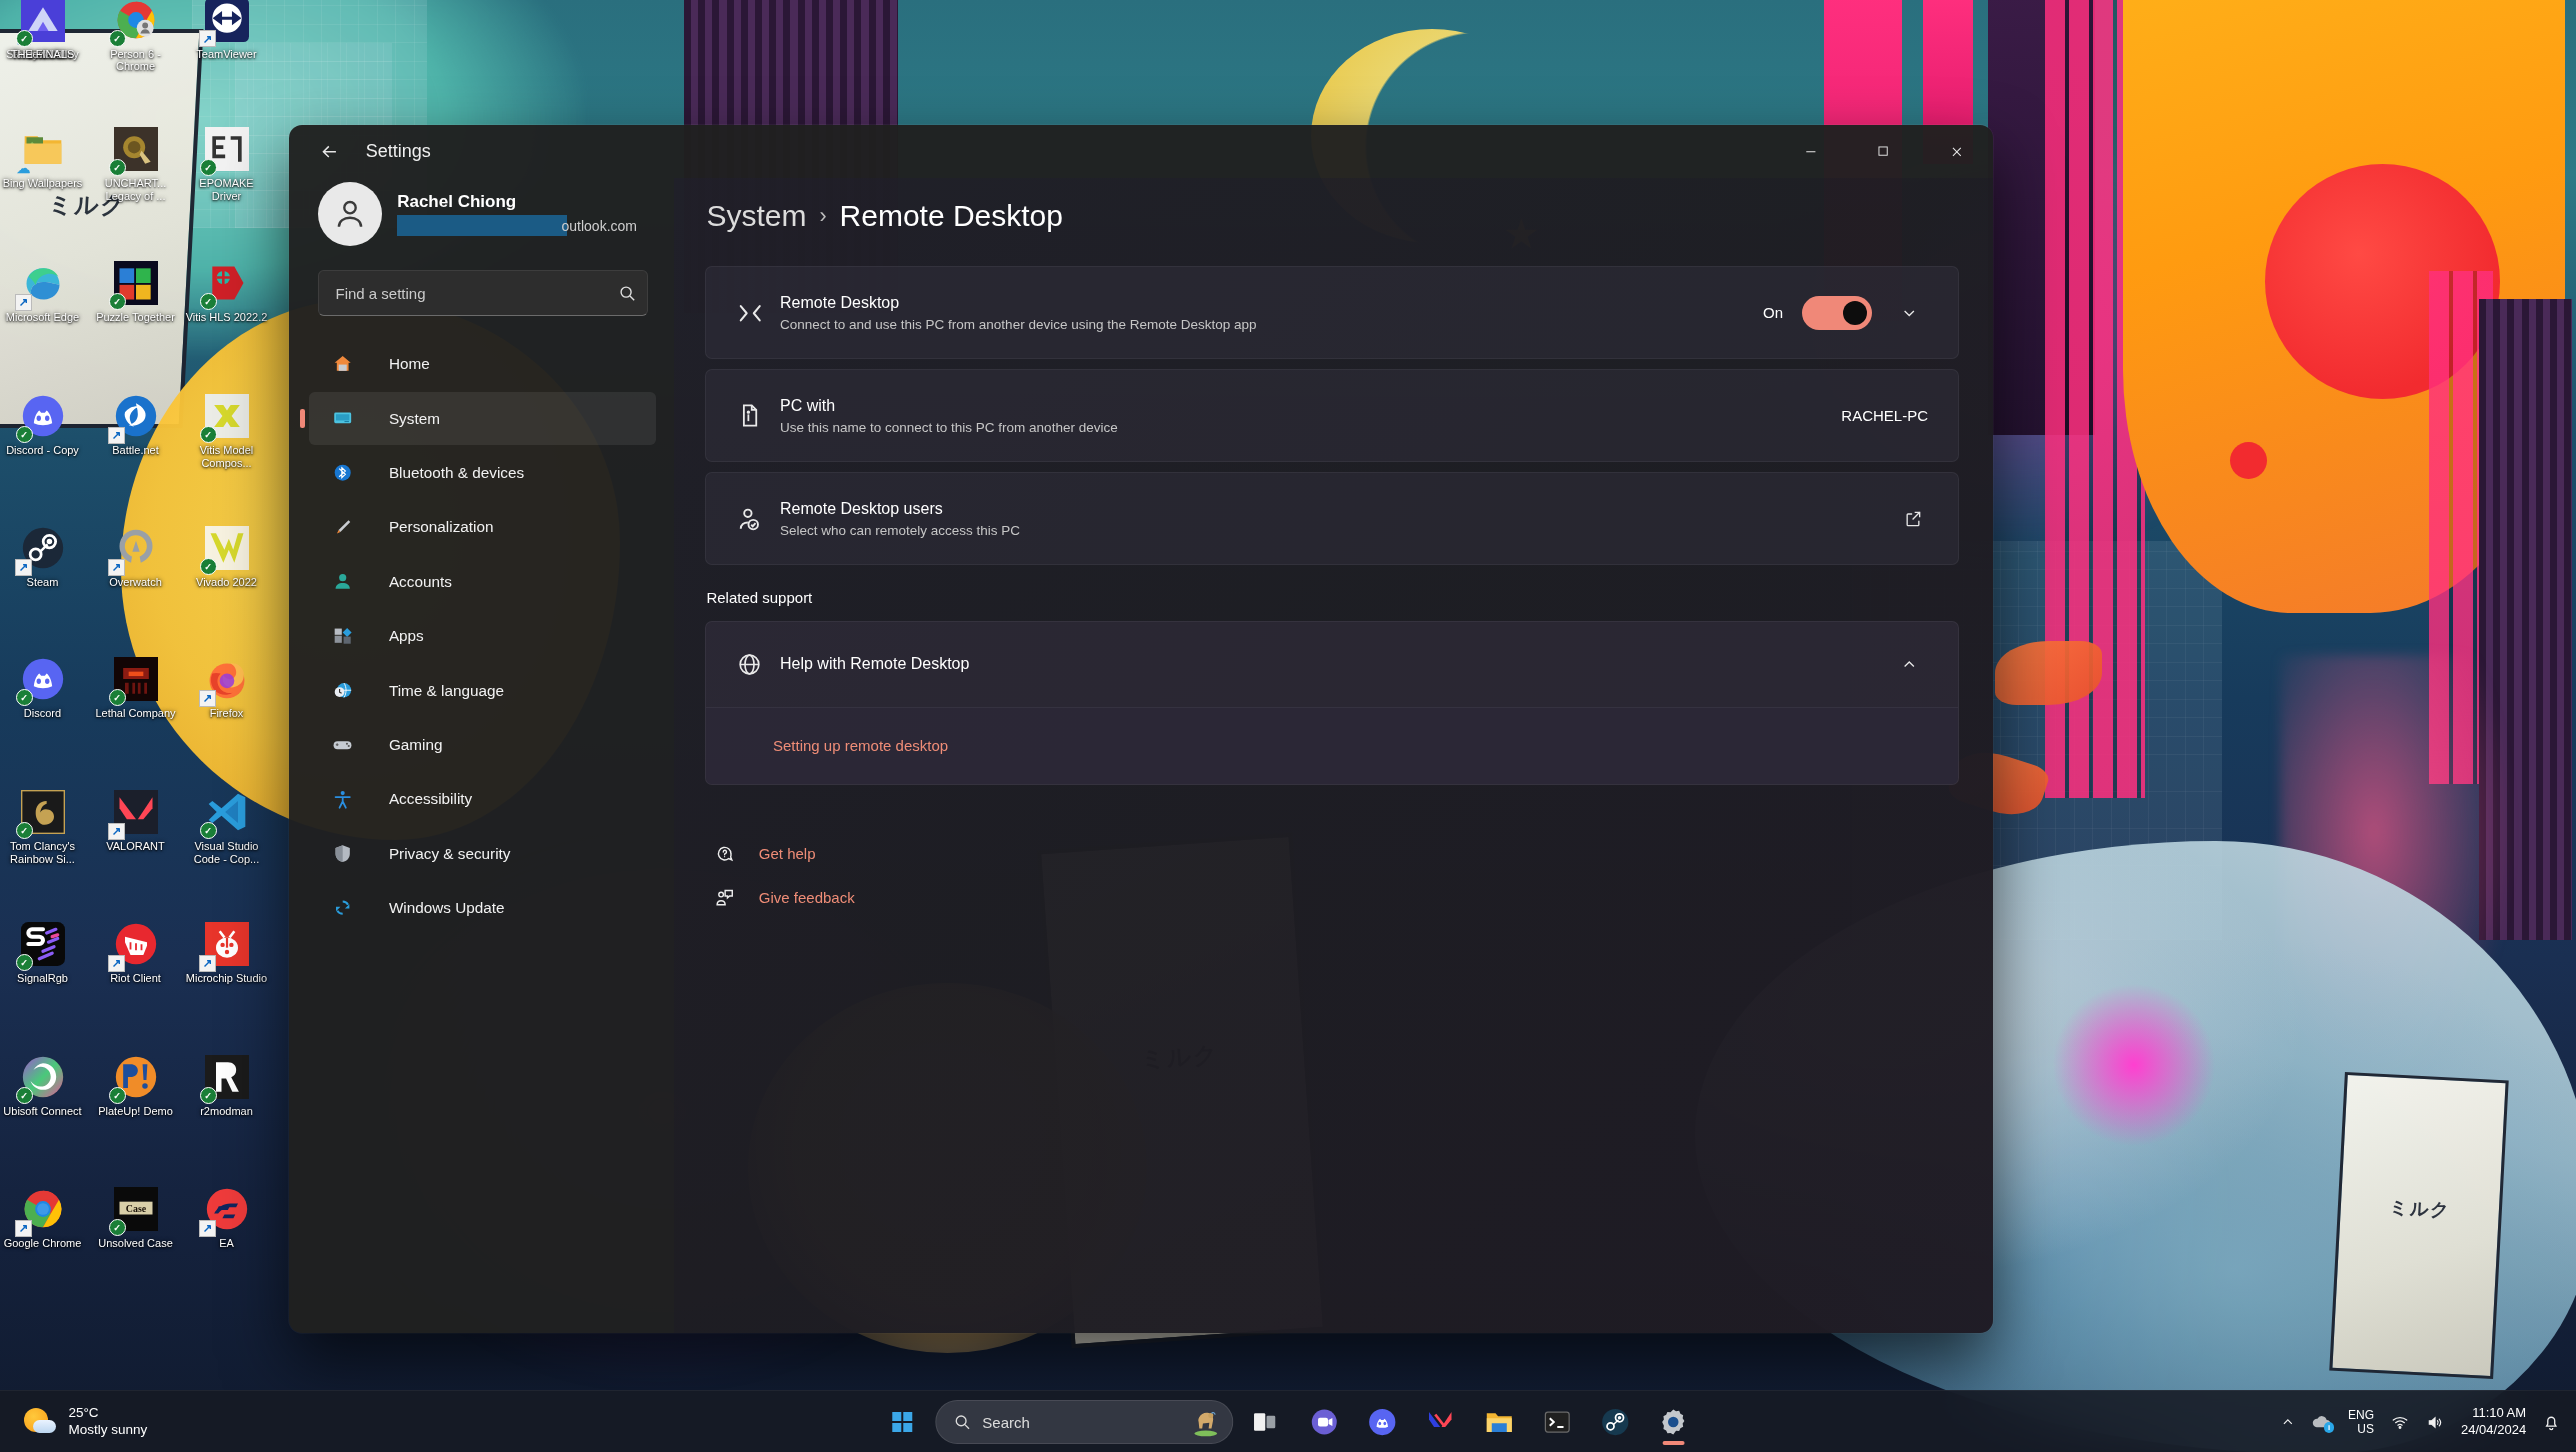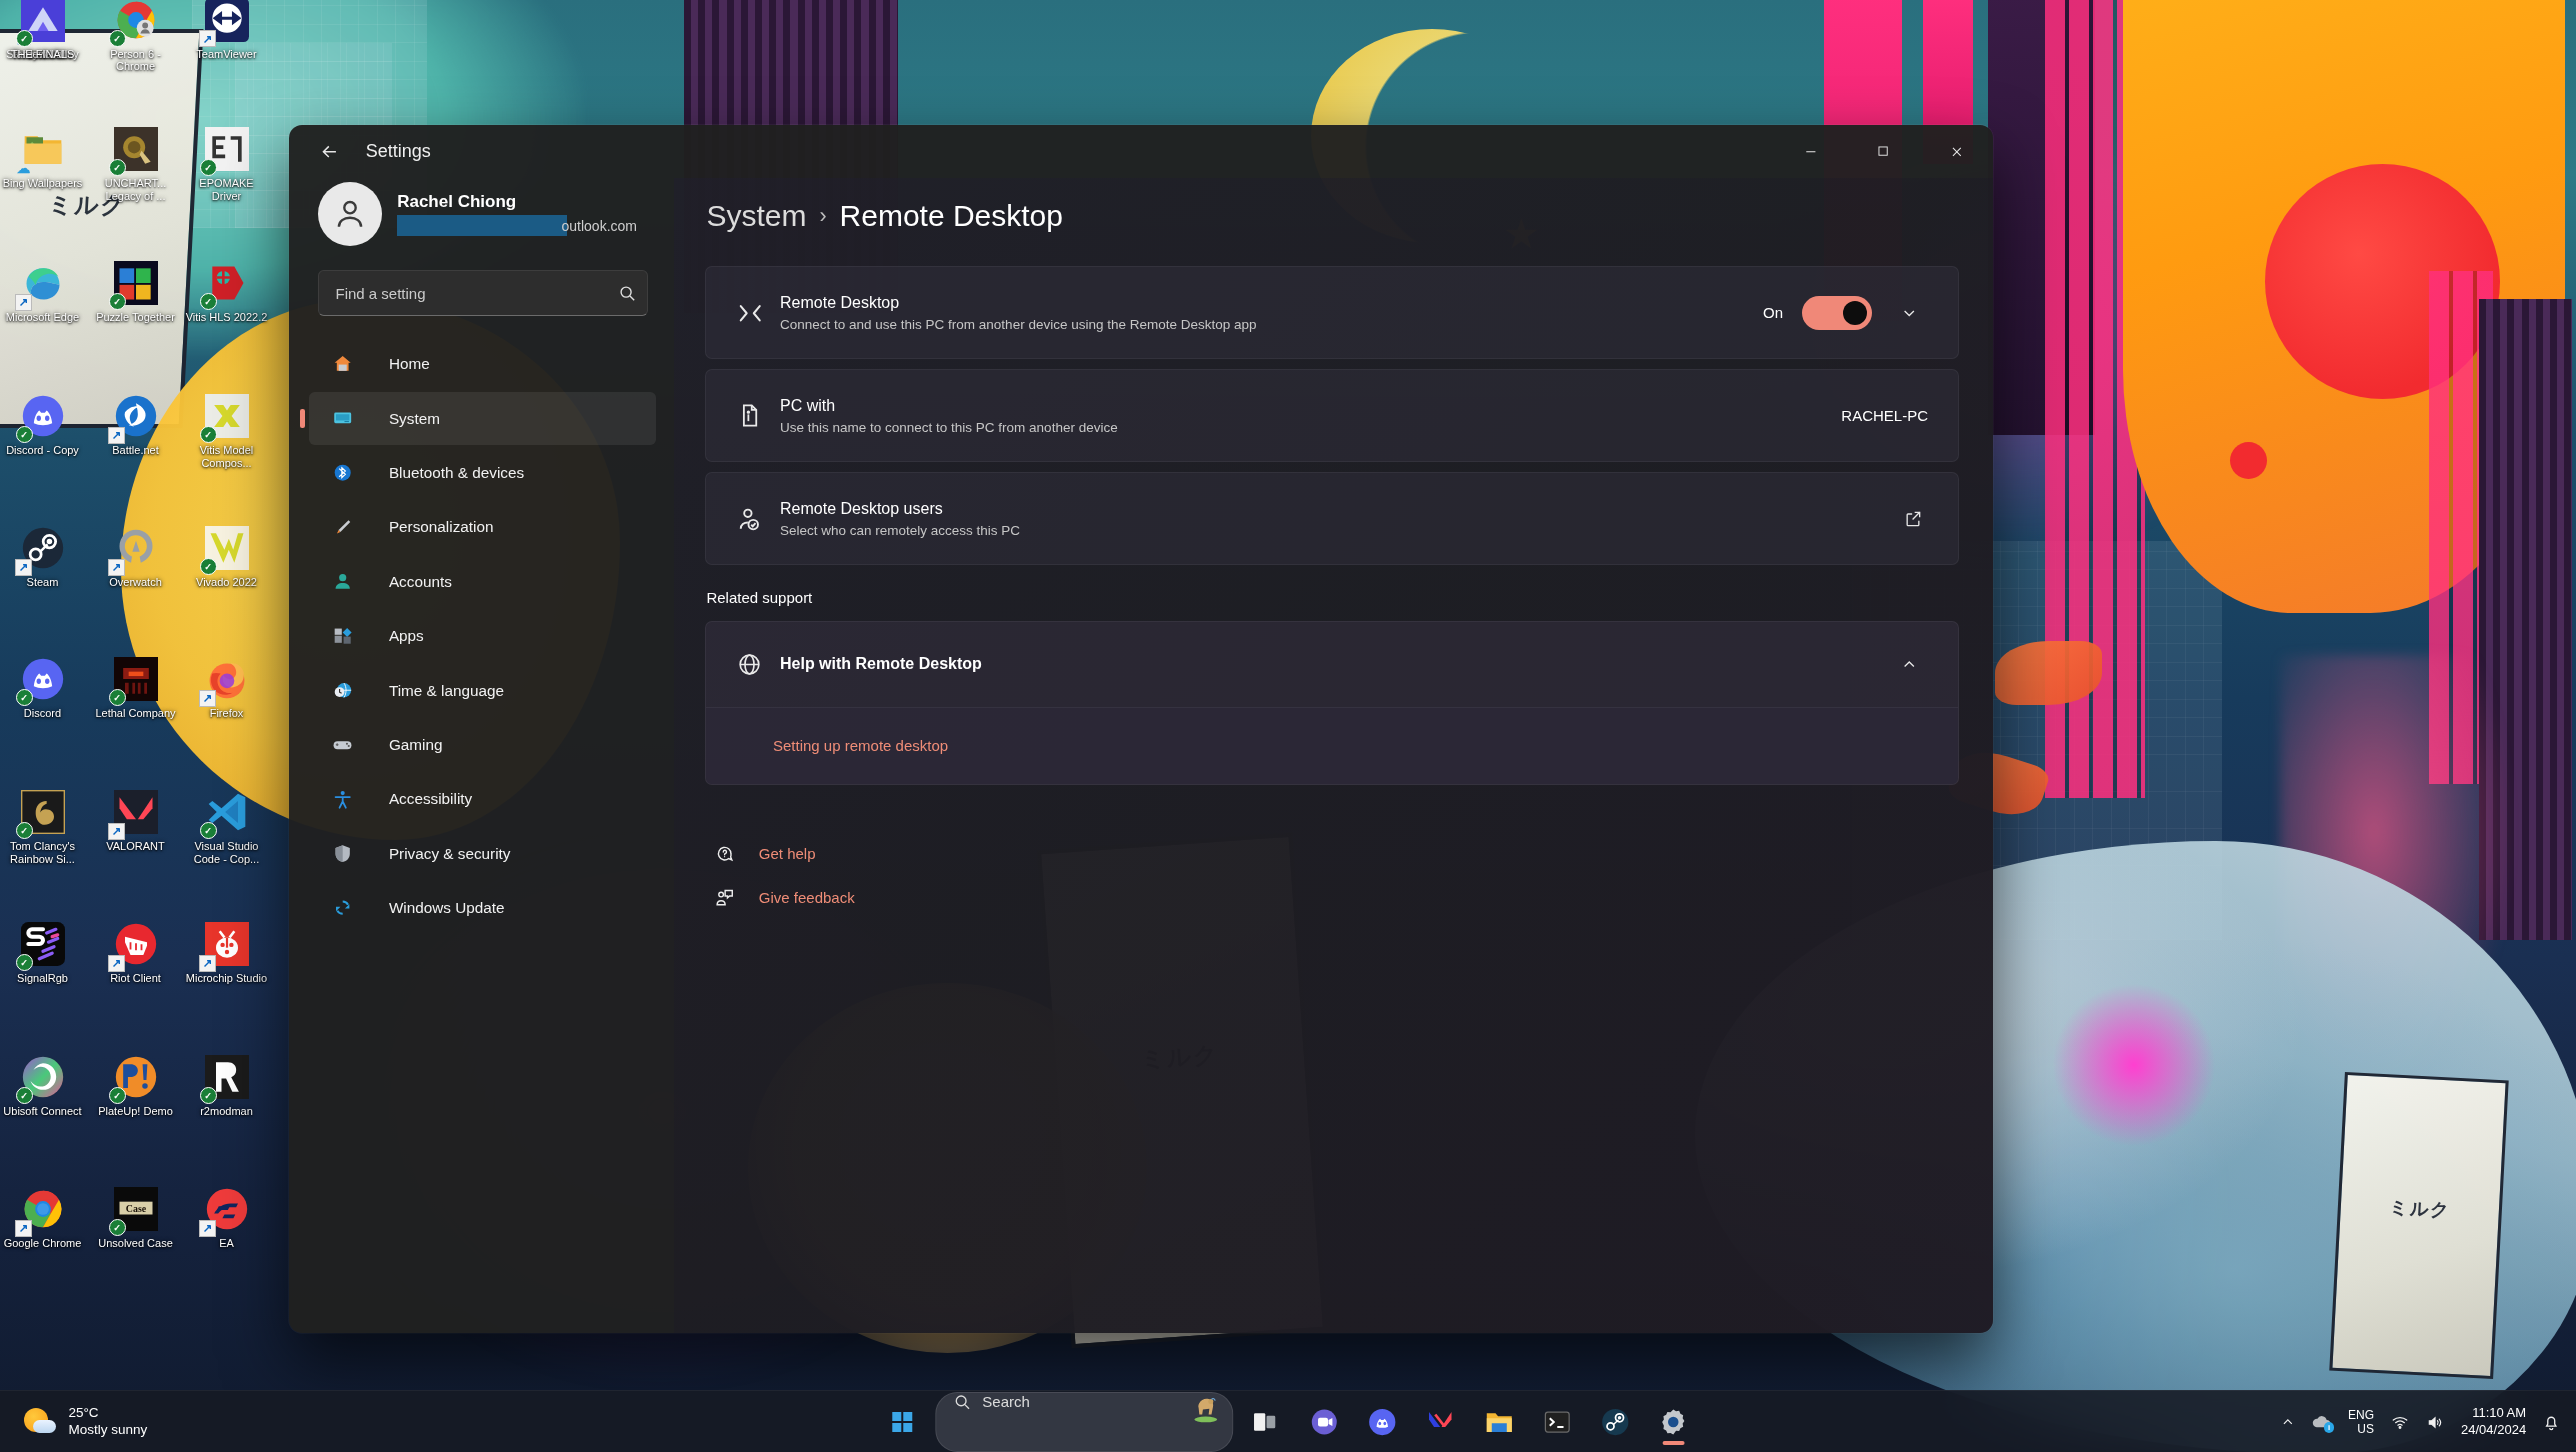--- a/index.html
+++ b/index.html
@@ -203,22 +203,22 @@
     background:rgba(22,27,37,.9); backdrop-filter:blur(20px);
     display:flex; align-items:center; border-top:0.7px solid rgba(255,255,255,.05); }
   .weather { display:flex; align-items:center; gap:11.4px; margin-left:24px; width:214px; }
   .weather-ico { width:33px; height:33px; position:relative; }
   .weather-txt { font-size:13.5px; color:#fff; line-height:1.25; }
 
   .tb-center { position:absolute; left:50%; transform:translateX(-50%);
     display:flex; align-items:center; gap:5.7px; }
   .tb-btn { width:54px; height:54px; border-radius:5.7px; display:flex;
     align-items:center; justify-content:center; position:relative; }
-  .tb-search { width:298px; height:60px; border-radius:22px; background:rgba(60,64,74,.78);
-    border:0.7px solid rgba(255,255,255,.1); display:flex; align-items:flex-start;
+  .tb-search { width:298px; height:44px; border-radius:22px; background:rgba(60,64,74,.78);
+    border:0.7px solid rgba(255,255,255,.1); display:flex; align-items:center;
     padding:0 10px 0 17px; gap:11.4px; }
   .tb-search-txt { font-size:15px; color:#dcdcdc; flex:1; }
   .active-ind { position:absolute; bottom:4.3px; left:50%; transform:translateX(-50%);
     width:21.4px; height:3.6px; border-radius:2.1px; background:#f08878; }
   .tb-ico { width:34px; height:34px; border-radius:5.7px; display:flex;
     align-items:center; justify-content:center; font-size:15.7px; color:#fff; }
 
   .tray { position:absolute; right:15.7px; display:flex; align-items:center; gap:15.7px; }
   .tray-item { display:flex; align-items:center; justify-content:center; color:#f0f0f0; }
   .tray-lang { font-size:12px; color:#fff; text-align:right; line-height:1.18; }
@@ -909,21 +909,21 @@
 
       <div class="expander">
         <div class="exp-head">
           <div class="row-ico">
             <svg width="27" height="27" viewBox="0 0 24 24" fill="none" stroke="currentColor" stroke-width="1.5">
               <circle cx="12" cy="12" r="8.3"></circle>
                 <path d="M3.7 12h16.6"></path>
                 <ellipse cx="12" cy="12" rx="4" ry="8.3"></ellipse>
             </svg>
           </div>
-          <div class="row-title" style="flex:1;margin:0;font-weight:bold;">Help with Remote Desktop</div>
+          <div class="row-title" style="flex:1;margin:0;">Help with Remote Desktop</div>
           <div class="chev">
             <svg width="18.5" height="18.5" viewBox="0 0 24 24" fill="none" stroke="currentColor" stroke-width="1.7">
                 <path d="M6 15l6-6 6 6"></path>
               </svg>
           </div>
         </div>
         <div class="exp-body">
           <span class="exp-link">Setting up remote desktop</span>
         </div>
       </div>

